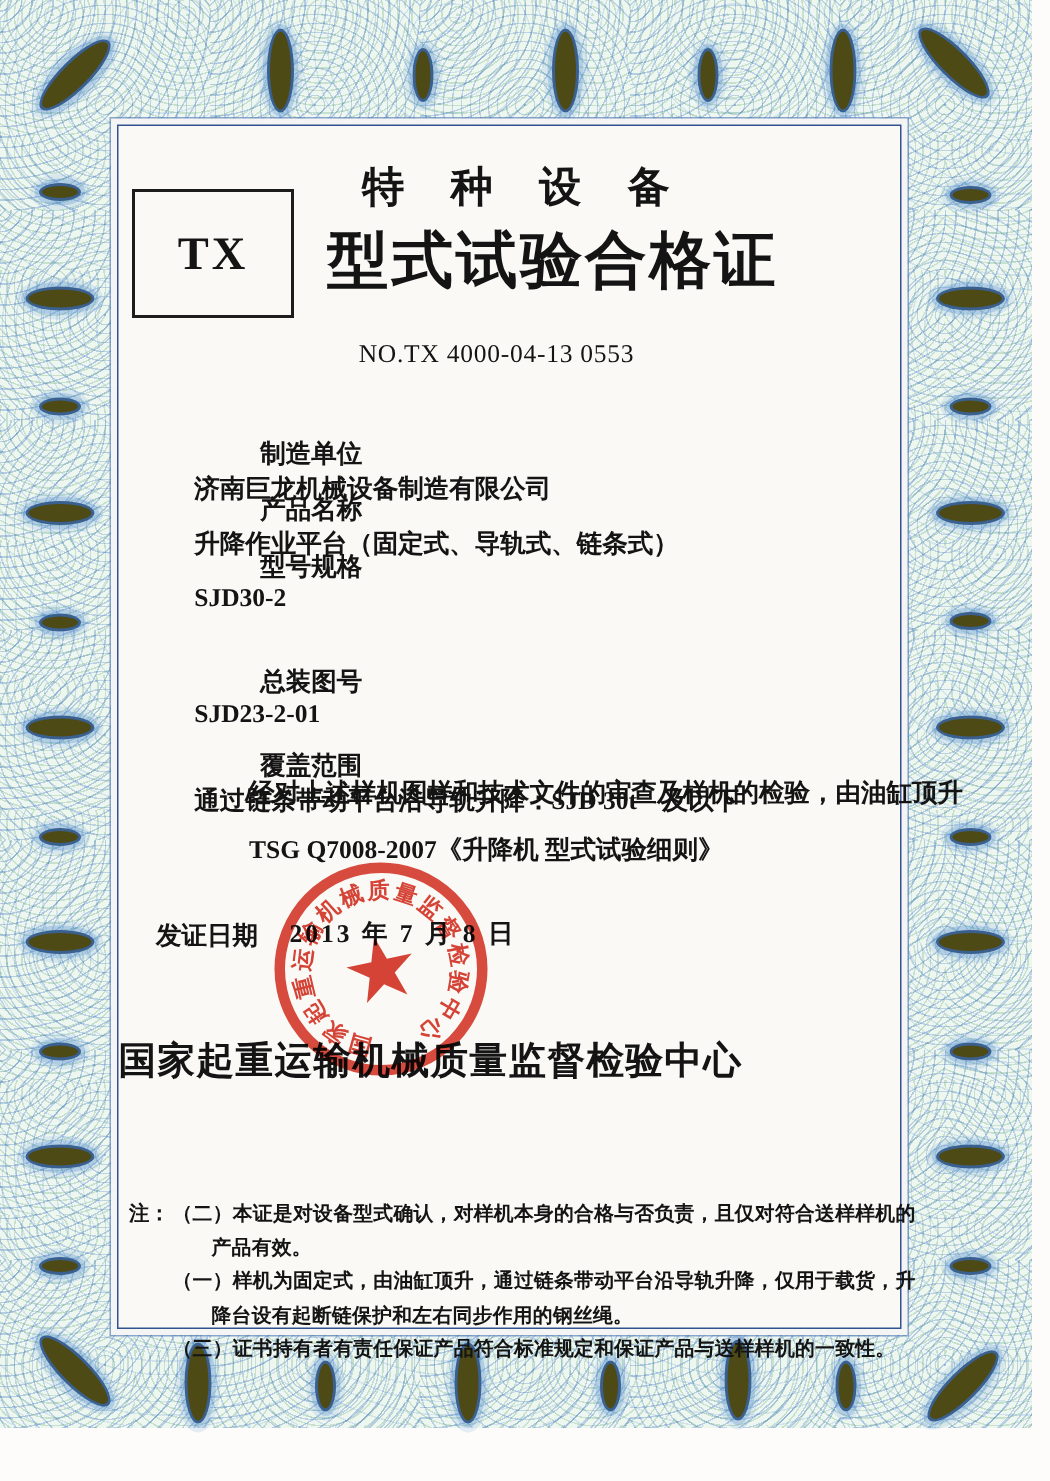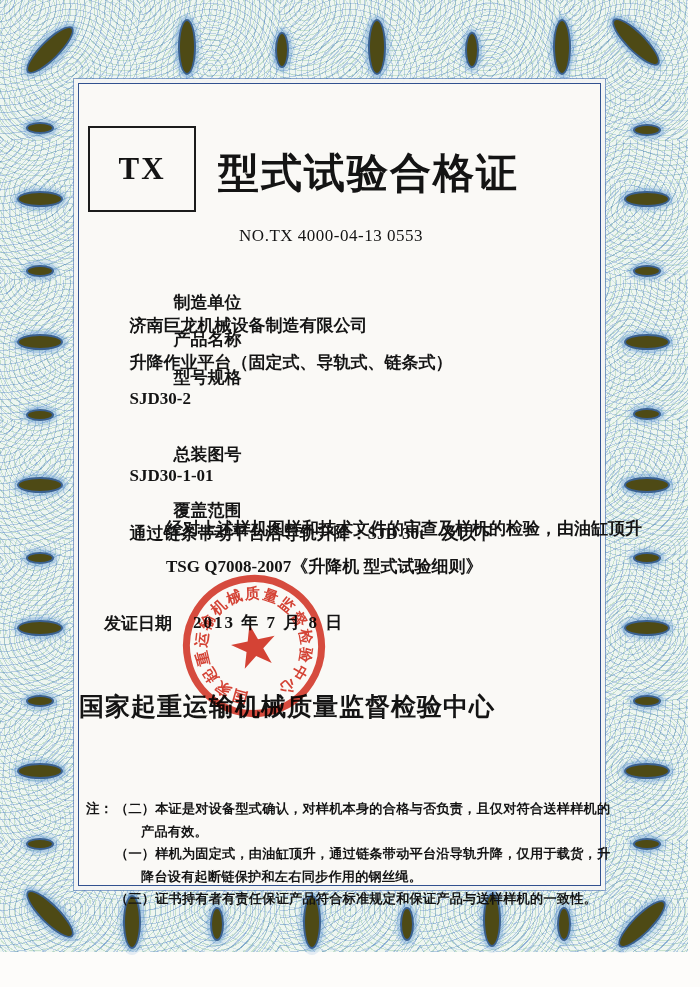--- a/index.html
+++ b/index.html
@@ -144,40 +144,41 @@
       <div class="ornament" style="left: 483px; top: 893px; width: 14px; height: 50px; transform: rotate(0deg);"></div>
       <div class="ornament" style="left: 557px; top: 907px; width: 10px; height: 30px; transform: rotate(0deg);"></div>
     </div>
 
   <div class="panel">
 
     <div class="abs tx-box">
       <span>TX</span>
     </div>
 
+    <div class="abs category-title">特 种 设 备</div>
 
     <div class="abs main-title">型式试验合格证</div>
 
     <div class="abs cert-no">NO.TX 4000-04-13 0553</div>
 
     <div class="abs field-row" style="top:187px">
       <span class="label">制造单位</span>
       <span class="value">济南巨龙机械设备制造有限公司</span>
     </div>
     <div class="abs field-row" style="top:224px">
       <span class="label">产品名称</span>
       <span class="value">升降作业平台（固定式、导轨式、链条式）</span>
     </div>
     <div class="abs field-row" style="top:262px">
       <span class="label">型号规格</span>
       <span class="value">SJD30-2</span>
     </div>
     <div class="abs field-row" style="top:339px">
       <span class="label">总装图号</span>
-      <span class="value">SJD30-1-01</span>
+      <span class="value">SJD23-2-01</span>
     </div>
 
     <div class="abs field-row" style="top:395px">
       <span class="label">覆盖范围</span>
       <span class="value">通过链条带动平台沿导轨升降：SJD 30t    及以下</span>
     </div>
     <div class="abs cov-cont" style="top:433px">经对上述样机图样和技术文件的审查及样机的检验，由油缸顶升</div>
     <div class="abs cov-cont" style="top:471px">TSG Q7008-2007《升降机 型式试验细则》</div>
 
     <div class="abs issue-label">发证日期</div>

